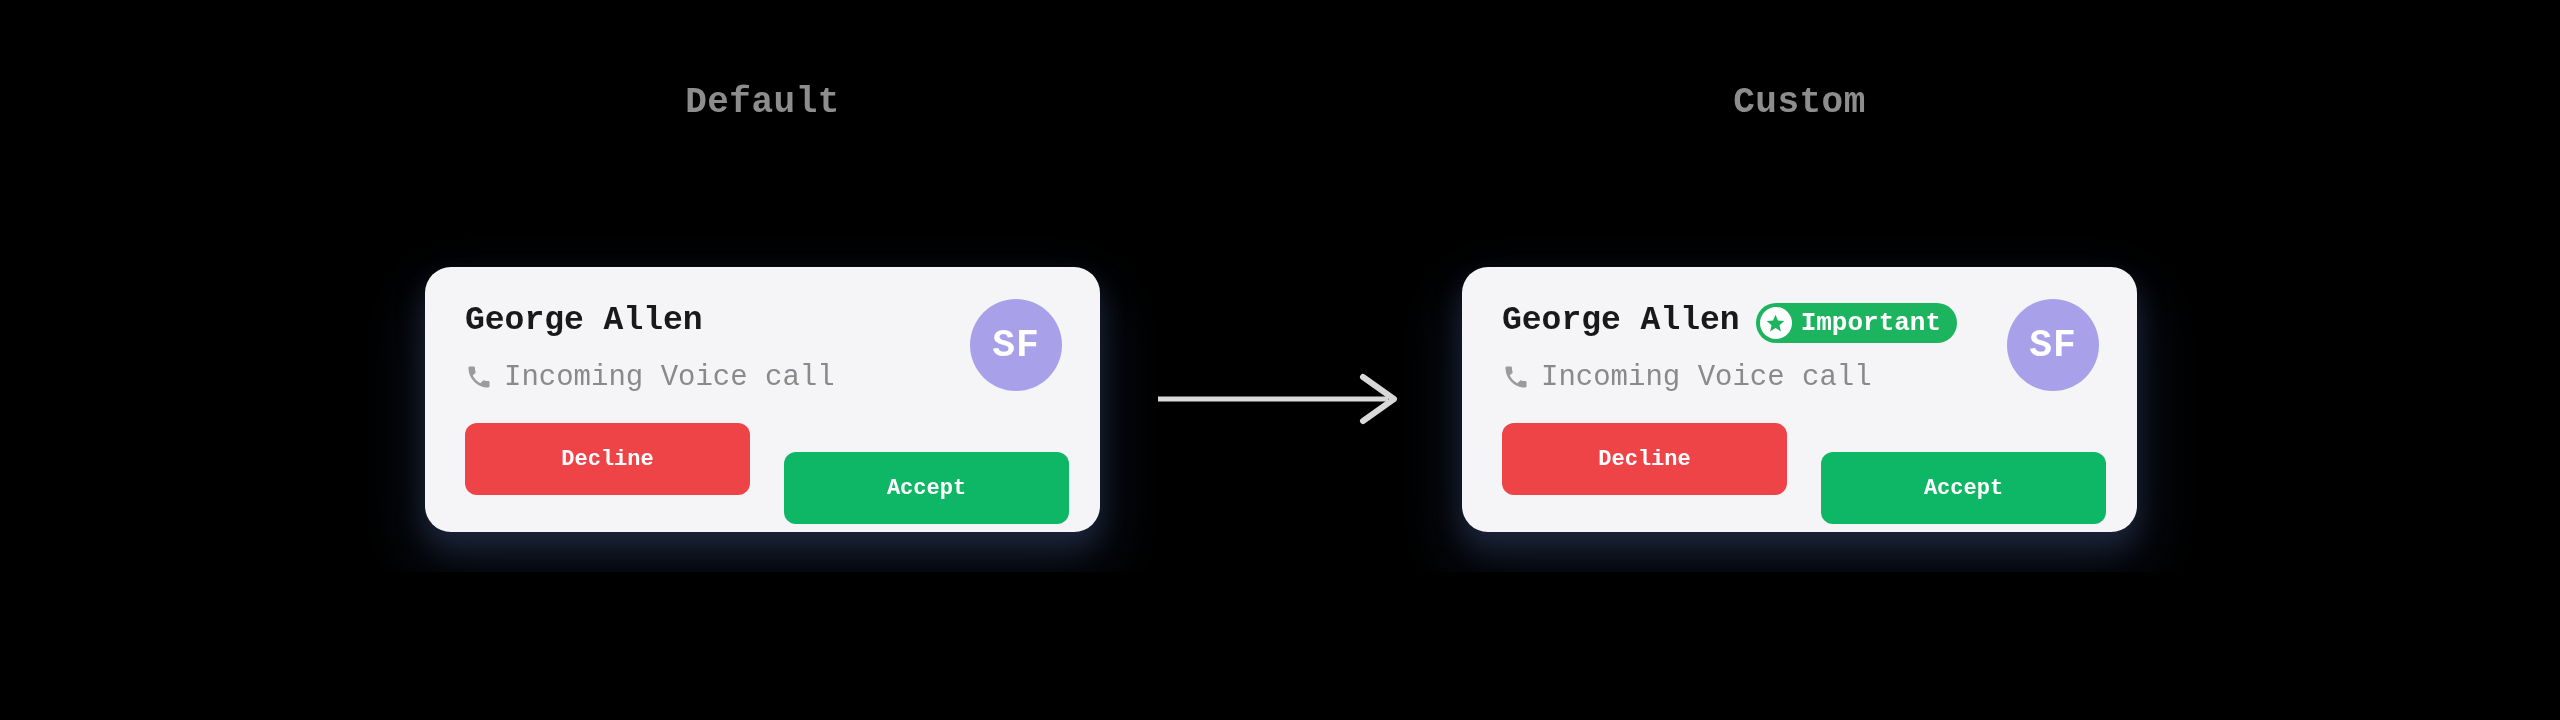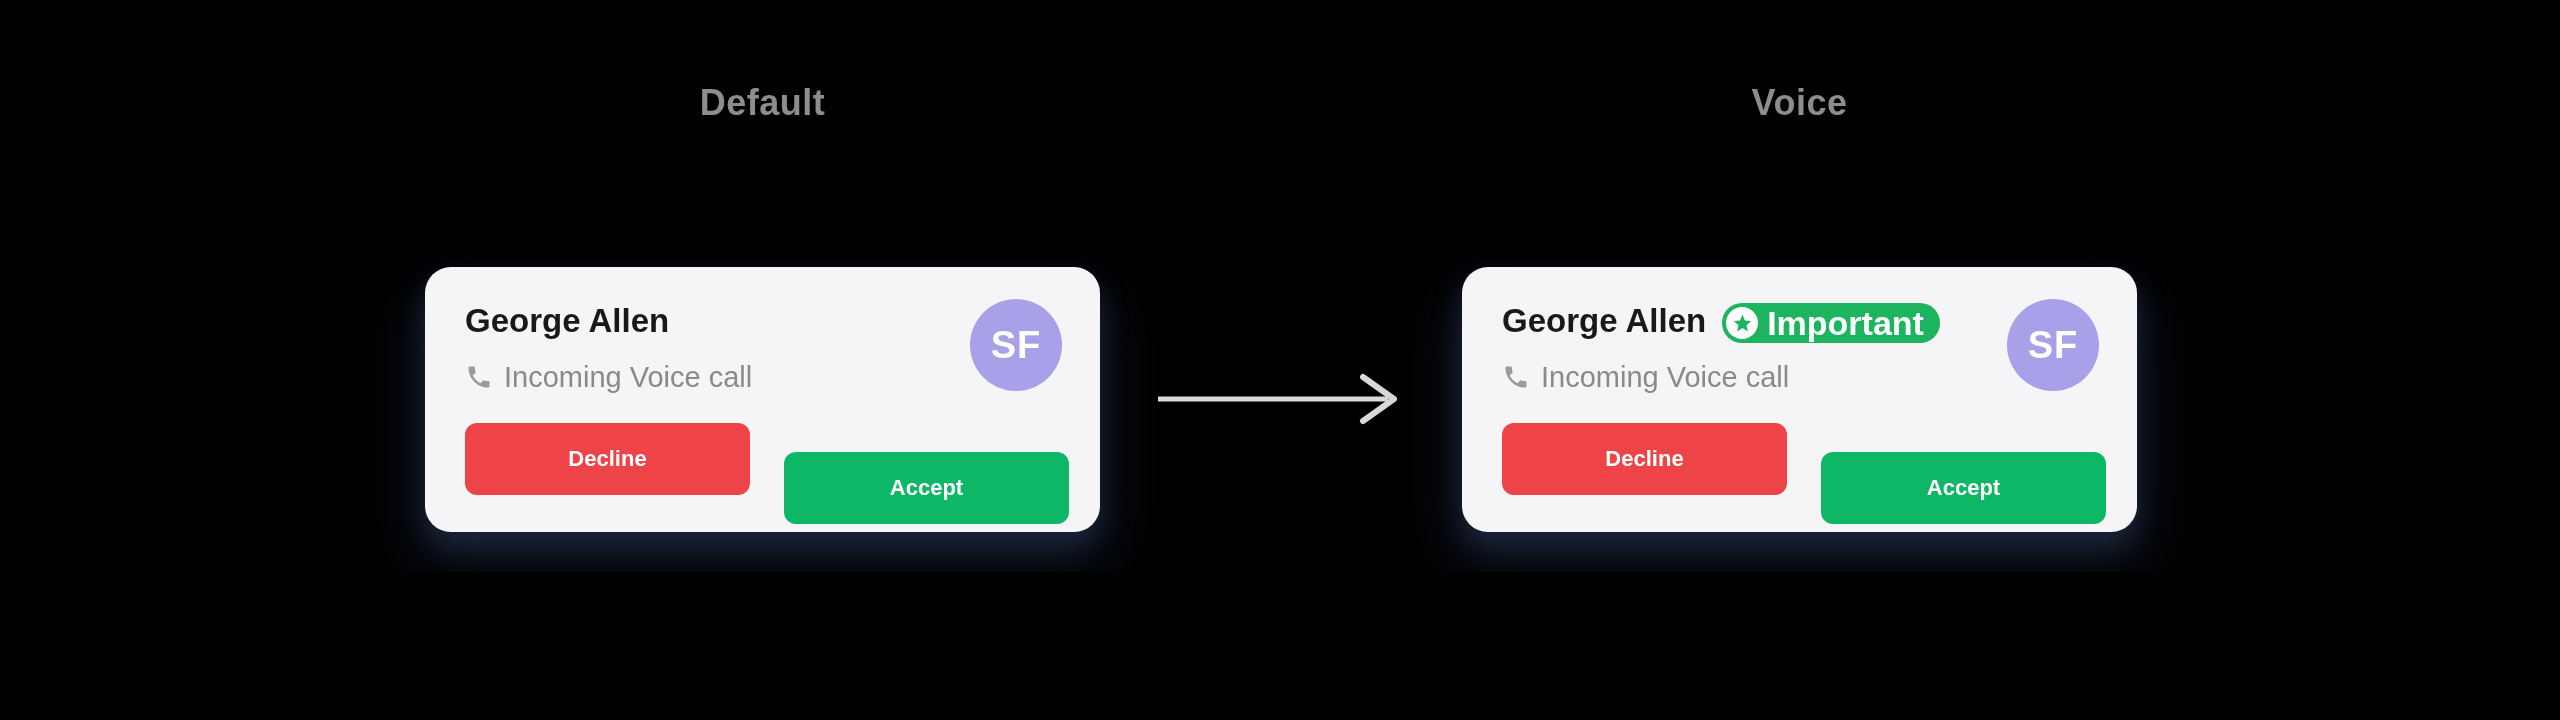--- a/index.html
+++ b/index.html
@@ -18,20 +18,21 @@
   }
   *{margin:0;padding:0;box-sizing:border-box;}
   html,body{background:var(--background);}
   body{font-family:"Liberation Sans","DejaVu Sans",sans-serif;}
   .canvas{
     position:relative;
     width:2560px;
     height:572px;
     background:var(--background);
     overflow:hidden;
+    font-family:Liberation Mono, monospace;
   }
   .panel{position:absolute;top:0;width:675px;height:720px;}
   .panel-default{left:425px;}
   .panel-custom{left:1462px;}
   .section-label{
     position:absolute;
     top:82px;left:0;width:100%;
     text-align:center;
     font-size:36px;font-weight:700;
     color:var(--label-gray);
@@ -63,21 +64,21 @@
     padding:0 16px 0 4px;
     margin-left:16px;
   }
   .badge-circle{
     width:32px;height:32px;border-radius:50%;
     background:#ffffff;
     display:flex;align-items:center;justify-content:center;
     flex:0 0 auto;
   }
   .badge-text{
-    font-size:34px;font-weight:700;color:#ffffff;
+    font-size:26px;font-weight:700;color:#ffffff;
     margin-left:9px;line-height:40px;
   }
   .avatar{
     position:absolute;
     right:38px;top:32px;
     width:92px;height:92px;border-radius:50%;
     background:var(--avatar-purple);
     display:flex;align-items:center;justify-content:center;
   }
   .avatar span{
@@ -143,21 +144,21 @@
   </section>
 
   <div class="arrow-wrap">
     <svg width="260" height="60" viewBox="0 0 260 60">
       <line x1="10" y1="30" x2="240" y2="30" stroke="#d9d9d9" stroke-width="5"></line>
       <polyline points="215,8 246,30 215,52" fill="none" stroke="#d9d9d9" stroke-width="6" stroke-linecap="round" stroke-linejoin="round"></polyline>
     </svg>
   </div>
 
   <section class="panel panel-custom">
-    <h2 class="section-label">Voice</h2>
+    <h2 class="section-label">Custom</h2>
     <div class="card">
       <div class="name-row">
         <span class="name">George Allen</span>
         <span class="badge">
           <span class="badge-circle">
             <svg width="21" height="21" viewBox="0 0 24 24">
               <path fill="#1cb45e" d="M12 17.27L18.18 21l-1.64-7.03L22 9.24l-7.19-.61L12 2 9.19 8.63 2 9.24l5.46 4.73L5.82 21z"></path>
             </svg>
           </span>
           <span class="badge-text">Important</span>

